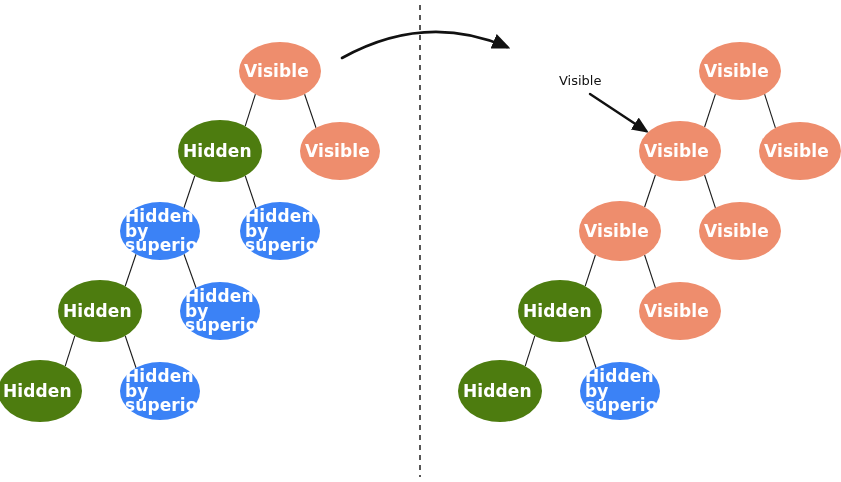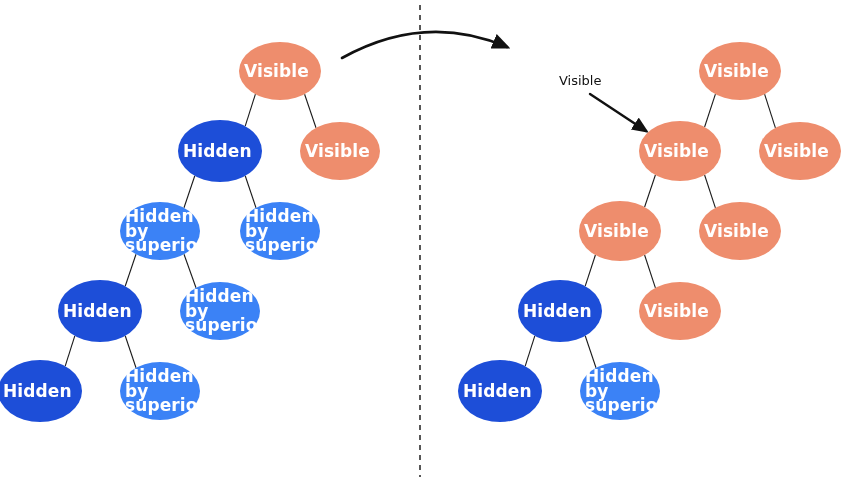--- a/index.html
+++ b/index.html
@@ -43,21 +43,21 @@
     line-height: 14.5px;
     letter-spacing: 0.1px;
     padding: 0 5px;
     user-select: none;
   }
   .node .node-label {
     display: block;
     width: 100%;
   }
   .node.kind-visible { background: #ee8d6d; }
-  .node.kind-hidden  { background: #1d4ed8; }
+  .node.kind-hidden  { background: #4d7c0f; }
   .node.kind-hiddensup { background: #3b82f6; }
 
   .annot {
     position: absolute;
     color: #111111;
     font-size: 13px;
     font-weight: normal;
     white-space: nowrap;
     user-select: none;
   }

